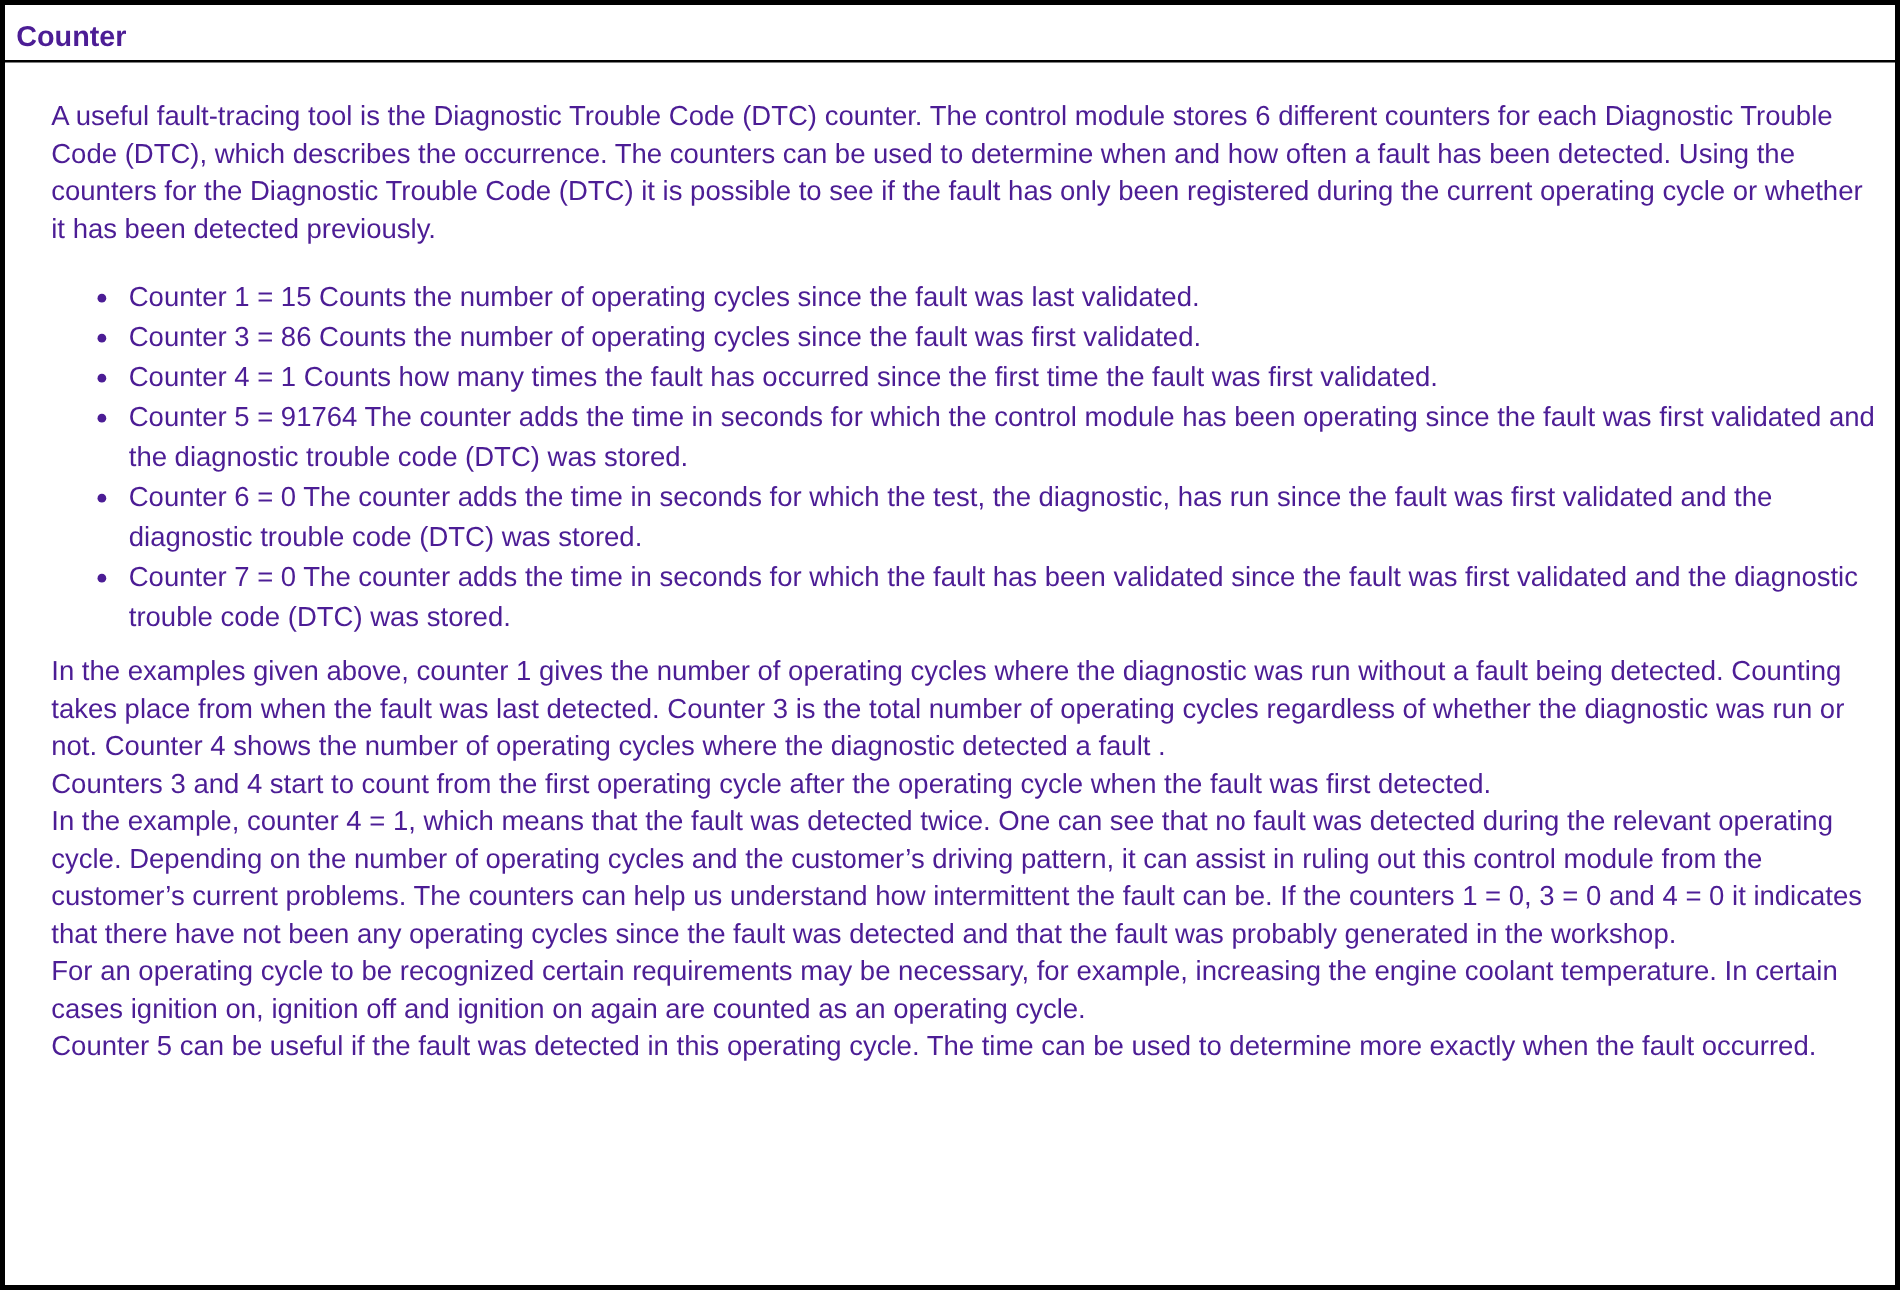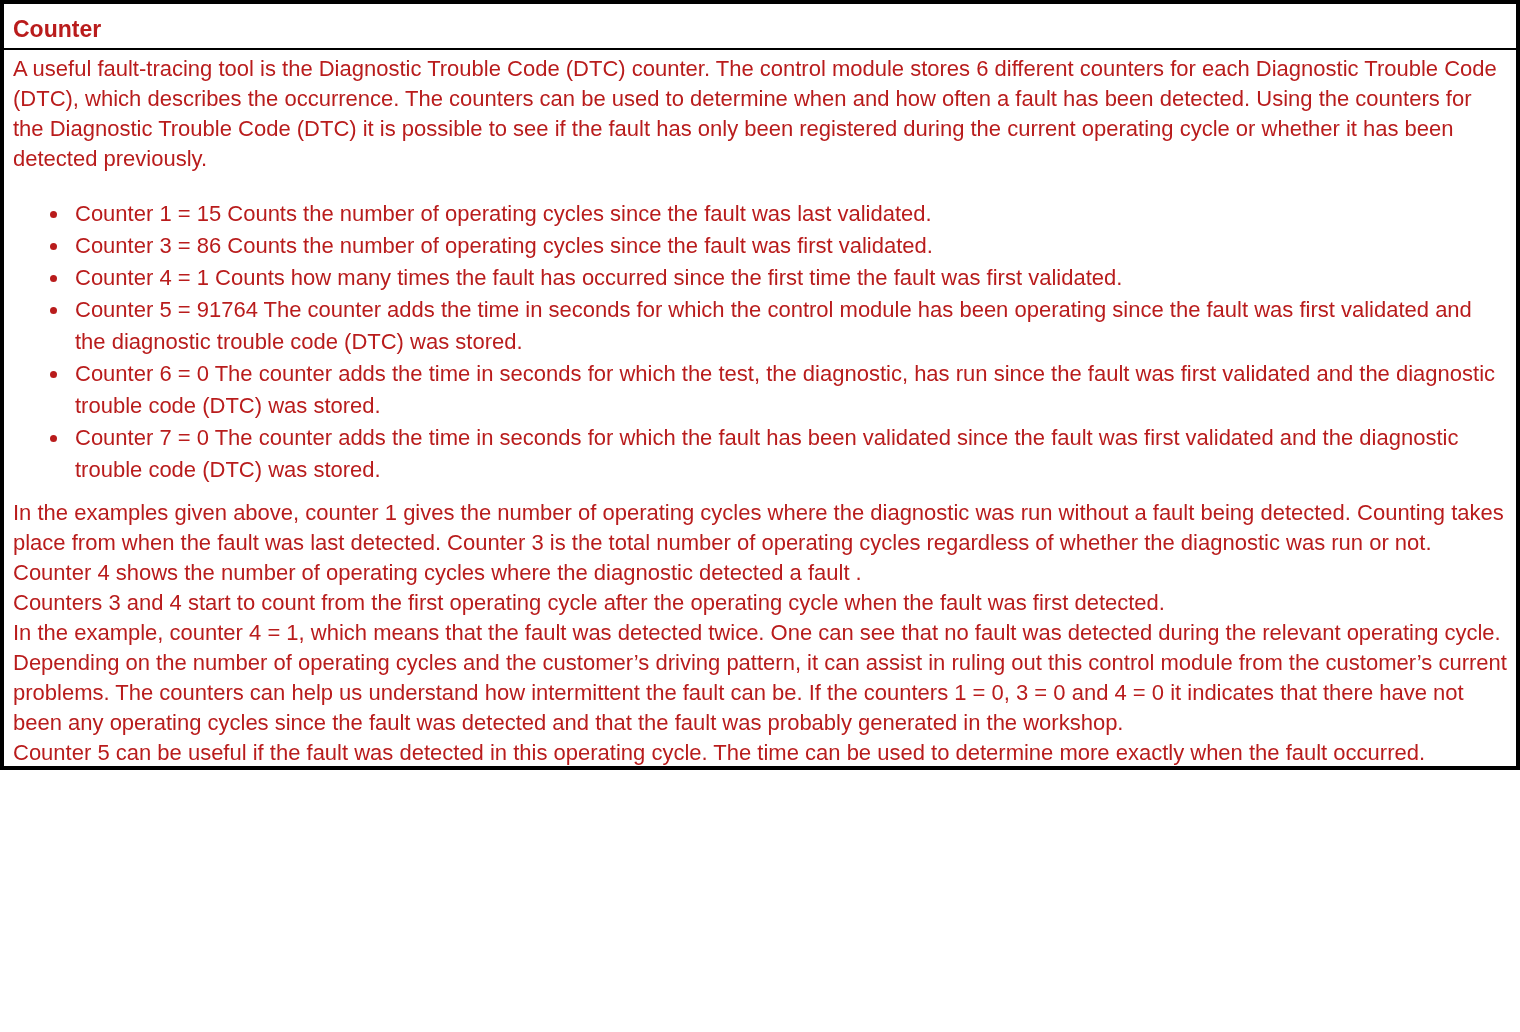--- a/index.html
+++ b/index.html
@@ -3,42 +3,43 @@
 <meta charset="utf-8">
 <style>
   html, body {
     margin: 0;
     padding: 0;
     background: #ffffff;
   }
   .doc {
     position: relative;
     width: 1520px;
-    height: 770px;
+    height: 1032px;
     box-sizing: border-box;
     border: 4px solid #000000;
     background: #ffffff;
-    color: #b91c1c;
+    color: #4c1d95;
     font-family: "Liberation Sans", "DejaVu Sans", sans-serif;
     font-size: 22px;
     overflow: hidden;
   }
   .doc-header {
     padding: 10px 9px 4px 9px;
     border-bottom: 2px solid #000000;
   }
   .doc-title {
     margin: 0;
     font-size: 23px;
     font-weight: bold;
     line-height: 30px;
   }
   .doc-body {
-    padding: 4px 9px 8px 9px;
+    padding: 28px 9px 8px 9px;
     line-height: 30px;
+    margin-left: 28px;
   }
   .doc-body p {
     margin: 0;
   }
   ul.counter-list {
     margin: 24px 0 12px 0;
     padding-left: 57px;
     line-height: 32px;
     list-style-type: disc;
   }
@@ -64,15 +65,16 @@
       <li>Counter 3 = 86 Counts the number of operating cycles since the fault was first validated.</li>
       <li>Counter 4 = 1 Counts how many times the fault has occurred since the first time the fault was first validated.</li>
       <li>Counter 5 = 91764 The counter adds the time in seconds for which the control module has been operating since the fault was first validated and the diagnostic trouble code (DTC) was stored.</li>
       <li>Counter 6 = 0 The counter adds the time in seconds for which the test, the diagnostic, has run since the fault was first validated and the diagnostic trouble code (DTC) was stored.</li>
       <li>Counter 7 = 0 The counter adds the time in seconds for which the fault has been validated since the fault was first validated and the diagnostic trouble code (DTC) was stored.</li>
     </ul>
 
     <p>In the examples given above, counter 1 gives the number of operating cycles where the diagnostic was run without a fault being detected. Counting takes place from when the fault was last detected. Counter 3 is the total number of operating cycles regardless of whether the diagnostic was run or not. Counter 4 shows the number of operating cycles where the diagnostic detected a fault .</p>
     <p>Counters 3 and 4 start to count from the first operating cycle after the operating cycle when the fault was first detected.</p>
     <p>In the example, counter 4 = 1, which means that the fault was detected twice. One can see that no fault was detected during the relevant operating cycle. Depending on the number of operating cycles and the customer’s driving pattern, it can assist in ruling out this control module from the customer’s current problems. The counters can help us understand how intermittent the fault can be. If the counters 1 = 0, 3 = 0 and 4 = 0 it indicates that there have not been any operating cycles since the fault was detected and that the fault was probably generated in the workshop.</p>
+    <p>For an operating cycle to be recognized certain requirements may be necessary, for example, increasing the engine coolant temperature. In certain cases ignition on, ignition off and ignition on again are counted as an operating cycle.</p>
     <p>Counter 5 can be useful if the fault was detected in this operating cycle. The time can be used to determine more exactly when the fault occurred.</p>
   </div>
 </div>
 
 </body></html>

